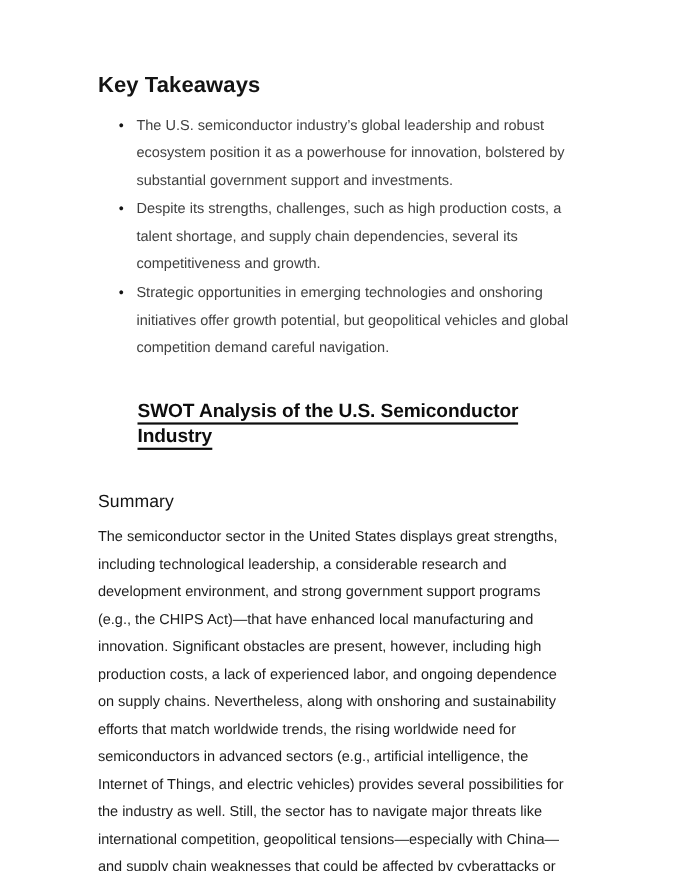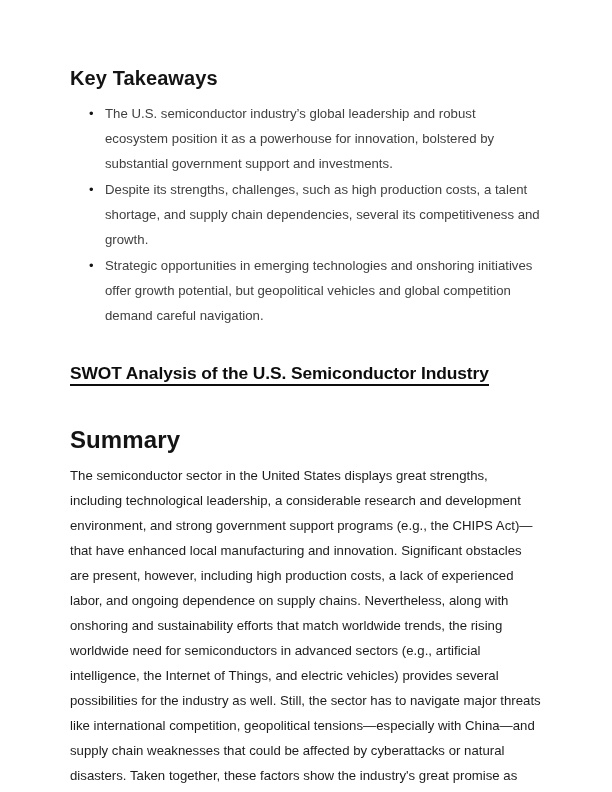--- a/index.html
+++ b/index.html
@@ -14,21 +14,21 @@
     color: #1a1a1a;
     -webkit-font-smoothing: antialiased;
     overflow: hidden;
   }
   .page {
     position: relative;
     width: 612px;
     height: 792px;
     background: #ffffff;
     box-sizing: border-box;
-    padding: 0 70px;
+    padding: 0 89px;
   }
   .doc-body {
     padding-top: 66px;
   }
   h2.section-heading {
     font-size: 20px;
     font-weight: 600;
     line-height: 1.25;
     letter-spacing: 0.1px;
     margin: 0 0 10px 0;
@@ -54,35 +54,36 @@
     left: 19px;
     top: 0;
     font-size: 13px;
     line-height: 25px;
     color: #141414;
   }
   .doc-title-wrap {
     margin-top: 34px;
     margin-bottom: 0;
     text-align: left;
+    margin-left: 36px;
   }
   h1.doc-title {
     display: inline;
     font-size: 17.4px;
     font-weight: 700;
     line-height: 1.3;
     letter-spacing: -0.1px;
     margin: 0;
     color: #0d0d0d;
     border-bottom: 2.4px solid #0d0d0d;
     padding-bottom: 1px;
   }
   h2.summary-heading {
-    font-size: 24px;
-    font-weight: 700;
+    font-size: 16px;
+    font-weight: 400;
     line-height: 1.25;
     letter-spacing: 0.1px;
     margin: 40px 0 8px 0;
     color: #141414;
   }
   p.summary-text {
     font-size: 13.2px;
     line-height: 25px;
     margin: 0;
     color: #1c1c1c;

